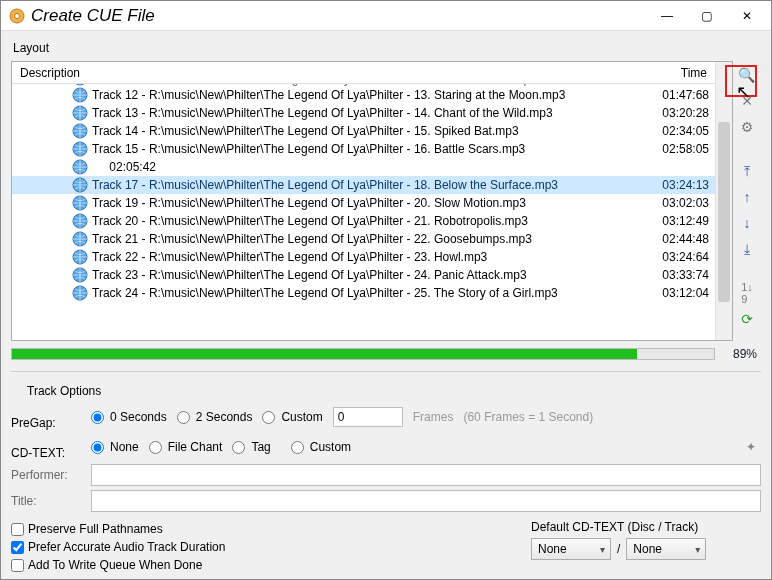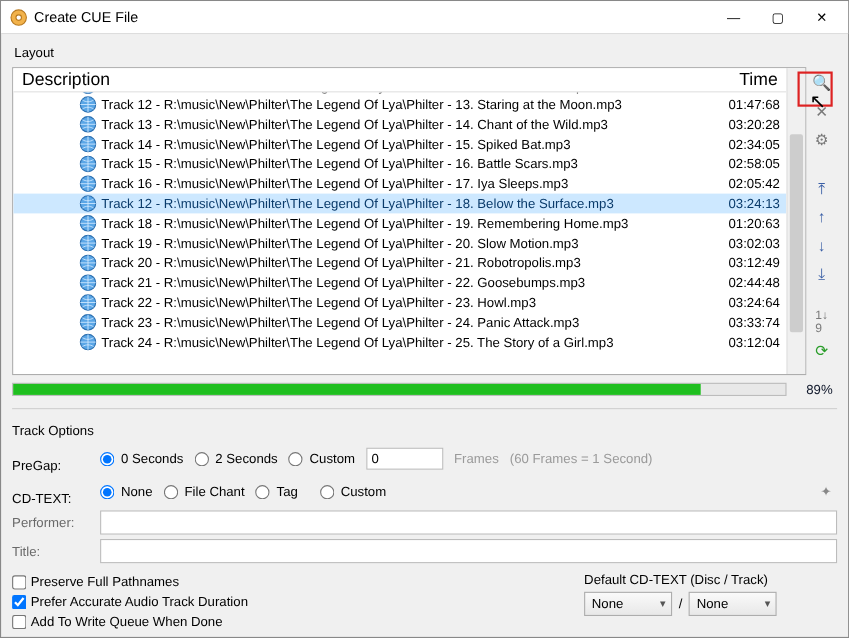--- a/index.html
+++ b/index.html
@@ -24,21 +24,21 @@
     background: #fff;
     border-bottom: 1px solid #ddd;
     display: flex;
     align-items: center;
     padding: 0 4px 0 8px;
   }
   .titlebar .app-icon {
     width: 16px; height: 16px;
     margin-right: 6px;
   }
-  .titlebar .title { flex: 1; font-size: 13px; }
+  .titlebar .title { flex: 1; font-size: 17px; font-style: italic; }
   .titlebar .winbtn {
     width: 40px;
     height: 28px;
     display: flex;
     align-items: center;
     justify-content: center;
     font-family: "Segoe UI Symbol", sans-serif;
     font-size: 12px;
   }
   .body {
@@ -64,21 +64,21 @@
     flex-direction: column;
     position: relative;
     overflow: hidden;
   }
   .thead {
     display: flex;
     border-bottom: 1px solid #e0e0e0;
     background: #fff;
     height: 22px;
     align-items: center;
-    font-size: 16px;
+    font-size: 12px;
   }
   .th-desc { flex: 1; padding-left: 8px; }
   .th-time { width: 70px; text-align: right; padding-right: 8px; }
   .tbody {
     flex: 1;
     overflow: hidden;
     position: relative;
   }
   .rows {
     position: absolute;
@@ -178,21 +178,21 @@
   .progress .fill {
     position: absolute;
     left: 0; top: 0; bottom: 0;
     width: 89%;
     background: #1fbf1f;
   }
   .progress-pct { width: 40px; text-align: right; color: #0f172a; padding-right: 4px; }
 
   .hr { border: none; border-top: 1px solid #cfcfcf; margin: 6px 0; }
 
-  .opts-title { margin: 2px 0; }
+  .opts-title { margin: 2px 16px; }
   .form-row {
     display: flex;
     align-items: center;
     gap: 10px;
     height: 26px;
   }
   .form-row .lbl { width: 70px; color: #6a6a6a; }
   .form-row .lbl.active { color: #000; margin-top: 12px; }
   input[type="radio"] { margin: 0 2px 0 0; vertical-align: middle; }
   .radio-lbl { display: inline-flex; align-items: center; gap: 4px; }
@@ -329,38 +329,29 @@
                       <path d="M1 8h14M8 1v14M3 4c3 2 7 2 10 0M3 12c3-2 7-2 10 0" stroke="#cfe8ff" stroke-width="0.8" fill="none"></path>
                     </svg></span>
                   <span class="desc">Track 15 - R:\music\New\Philter\The Legend Of Lya\Philter - 16. Battle Scars.mp3</span>
                   <span class="time">02:58:05</span>
                 </div>
                 <div class="row">
                   <span class="ricon"><svg viewBox="0 0 16 16" width="16" height="16">
                       <circle cx="8" cy="8" r="7" fill="#5aa6e6" stroke="#2b6fb0"></circle>
                       <path d="M1 8h14M8 1v14M3 4c3 2 7 2 10 0M3 12c3-2 7-2 10 0" stroke="#cfe8ff" stroke-width="0.8" fill="none"></path>
                     </svg></span>
-                  <span class="desc">Track 16 - R:\music\New\Philter\The Legend Of Lya\Philter - 17. Iya Sleeps.mp3</span>
                   <span class="time">02:05:42</span>
                 </div>
                 <div class="row selected">
                   <span class="ricon"><svg viewBox="0 0 16 16" width="16" height="16">
                       <circle cx="8" cy="8" r="7" fill="#5aa6e6" stroke="#2b6fb0"></circle>
                       <path d="M1 8h14M8 1v14M3 4c3 2 7 2 10 0M3 12c3-2 7-2 10 0" stroke="#cfe8ff" stroke-width="0.8" fill="none"></path>
                     </svg></span>
-                  <span class="desc">Track 12 - R:\music\New\Philter\The Legend Of Lya\Philter - 18. Below the Surface.mp3</span>
+                  <span class="desc">Track 17 - R:\music\New\Philter\The Legend Of Lya\Philter - 18. Below the Surface.mp3</span>
                   <span class="time">03:24:13</span>
-                </div>
-                <div class="row">
-                  <span class="ricon"><svg viewBox="0 0 16 16" width="16" height="16">
-                      <circle cx="8" cy="8" r="7" fill="#5aa6e6" stroke="#2b6fb0"></circle>
-                      <path d="M1 8h14M8 1v14M3 4c3 2 7 2 10 0M3 12c3-2 7-2 10 0" stroke="#cfe8ff" stroke-width="0.8" fill="none"></path>
-                    </svg></span>
-                  <span class="desc">Track 18 - R:\music\New\Philter\The Legend Of Lya\Philter - 19. Remembering Home.mp3</span>
-                  <span class="time">01:20:63</span>
                 </div>
                 <div class="row">
                   <span class="ricon"><svg viewBox="0 0 16 16" width="16" height="16">
                       <circle cx="8" cy="8" r="7" fill="#5aa6e6" stroke="#2b6fb0"></circle>
                       <path d="M1 8h14M8 1v14M3 4c3 2 7 2 10 0M3 12c3-2 7-2 10 0" stroke="#cfe8ff" stroke-width="0.8" fill="none"></path>
                     </svg></span>
                   <span class="desc">Track 19 - R:\music\New\Philter\The Legend Of Lya\Philter - 20. Slow Motion.mp3</span>
                   <span class="time">03:02:03</span>
                 </div>
                 <div class="row">

